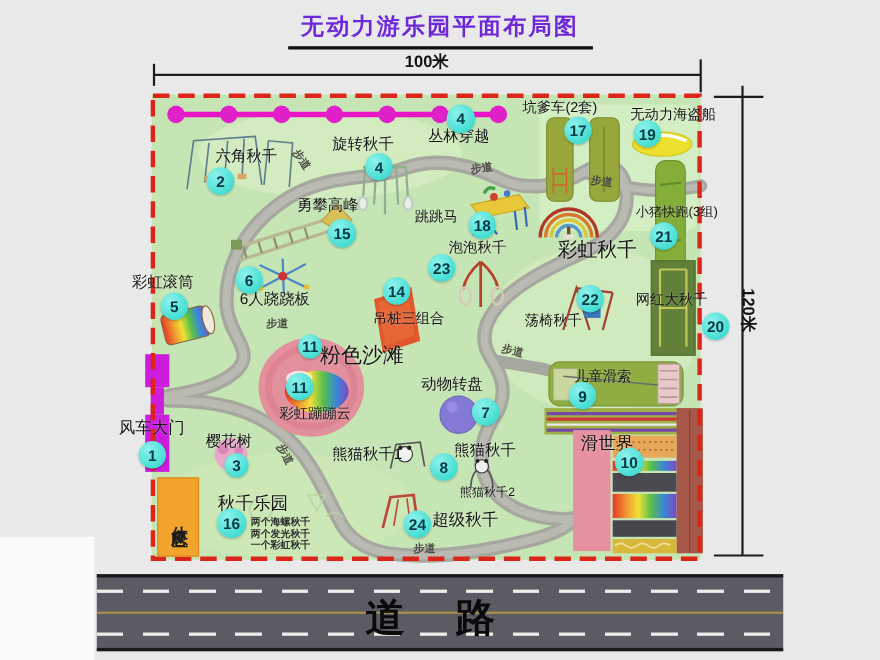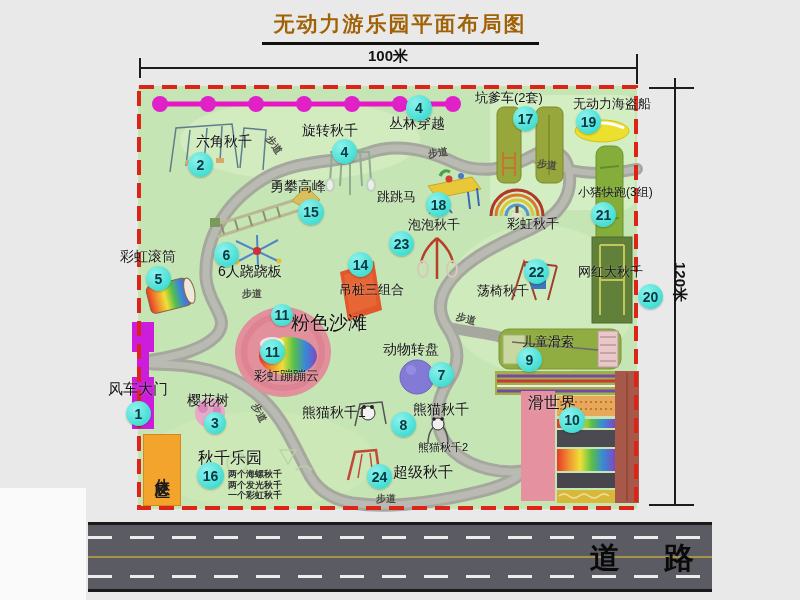--- a/index.html
+++ b/index.html
@@ -1,40 +1,40 @@
 <!DOCTYPE html>
 <html><head>
 <meta charset="utf-8">
 <style>
   html,body{margin:0;padding:0;background:#fff}
   .stage{position:relative;width:800px;height:600px;background:#e9e9e9;overflow:hidden;
          font-family:"Liberation Sans",sans-serif}
   .stage svg.bg{position:absolute;left:0;top:0;z-index:10}
   .title{position:absolute;top:10px;left:0;right:0;text-align:center;z-index:40}
-  .title span{display:inline-block;font-size:21px;font-weight:bold;color:#a16207;
+  .title span{display:inline-block;font-size:21px;font-weight:bold;color:#6d28d9;
               border-bottom:3px solid #101010;padding:0 12px 4px;letter-spacing:2px}
   .dim{position:absolute;font-weight:bold;font-size:15px;color:#111;z-index:40;white-space:nowrap}
   .lbl{position:absolute;font-weight:normal;font-size:14px;color:#131313;white-space:nowrap;z-index:30;
        text-shadow:0 0 2px rgba(255,255,255,.45)}
   .badge{position:absolute;width:25px;height:25px;border-radius:50%;
          background:radial-gradient(circle at 35% 30%,#8df2ec,#27d5c9);
          color:#053945;font-weight:bold;font-size:14px;display:flex;align-items:center;
          justify-content:center;z-index:31;box-shadow:0 1px 2px rgba(0,0,0,.25)}
   .pd{position:absolute;font-size:10px;font-weight:bold;color:#4a4a44;z-index:29;white-space:nowrap}
   .sub{position:absolute;left:228px;top:469px;font-size:9px;font-weight:bold;color:#2e2e2e;
        line-height:10.5px;z-index:30;white-space:nowrap}
   .rest{position:absolute;left:143px;top:434px;width:36px;height:70px;background:#f2a42c;
         border:1px solid #d8871c;z-index:28;display:flex;align-items:center;justify-content:center}
   .rest span{writing-mode:vertical-rl;font-weight:bold;font-size:15px;color:#1c1c1c;letter-spacing:3px}
   .road{position:absolute;left:88px;top:522px;width:624px;height:64px;background:#5b5b63;
         border-top:3px solid #1a1a1a;border-bottom:3px solid #1a1a1a;z-index:20}
   .dash{position:absolute;left:0;right:0;height:3px;
         background:repeating-linear-gradient(90deg,#ececec 0,#ececec 24px,transparent 24px,transparent 42px)}
   .yline{position:absolute;left:0;right:0;top:31px;height:2px;background:#a8924a}
-  .roadlbl{position:absolute;width:100%;text-align:right;top:13px;font-size:30px;font-weight:bold;
+  .roadlbl{position:absolute;width:100%;text-align:center;top:13px;font-size:36px;font-weight:bold;
            color:#0a0a0a;letter-spacing:18px;z-index:21}
   .white-corner{position:absolute;left:0;top:488px;width:86px;height:112px;background:#fafafa;z-index:22}
   .wm{position:absolute;z-index:35;pointer-events:none;font-weight:bold;white-space:nowrap}
   .wm-co{left:262px;top:256px;font-size:30px;letter-spacing:4px;color:rgba(98,188,112,.5)}
   .wm-ph{left:172px;top:295px;font-size:36px;letter-spacing:1px;color:rgba(176,203,235,.62);font-style:italic}
 </style>
 </head>
 <body>
 
 <div class="stage">
@@ -309,21 +309,21 @@
   <span class="lbl" style="left:198px;top:448px;font-size:16px">秋千乐园</span>
   <span class="lbl" style="left:475px;top:89px;font-size:13px">坑爹车(2套)</span>
   <span class="lbl" style="left:377px;top:188px;font-size:13px">跳跳马</span>
   <span class="lbl" style="left:573px;top:95px;font-size:13px">无动力海盗船</span>
   <span class="lbl" style="left:578px;top:263px;font-size:13px">网红大秋千</span>
   <span class="lbl" style="left:578px;top:184px;font-size:12px">小猪快跑(3组)</span>
   <span class="lbl" style="left:477px;top:282px;font-size:13px">荡椅秋千</span>
   <span class="lbl" style="left:408px;top:216px;font-size:13px">泡泡秋千</span>
   <span class="lbl" style="left:393px;top:463px;font-size:15px">超级秋千</span>
 
-  <span class="lbl" style="left:507px;top:215px;font-size:13px">彩虹秋千</span>
+  <span class="lbl" style="left:507px;top:215px;font-size:18px">彩虹秋千</span>
   <span class="lbl" style="left:302px;top:404px;font-size:14px">熊猫秋千1</span>
   <span class="lbl" style="left:418px;top:440px;font-size:11px">熊猫秋千2</span>
 
   <div class="sub">
     <div>两个海螺秋千</div>
     <div>两个发光秋千</div>
     <div>一个彩虹秋千</div>
   </div>
 
   <div class="rest">

